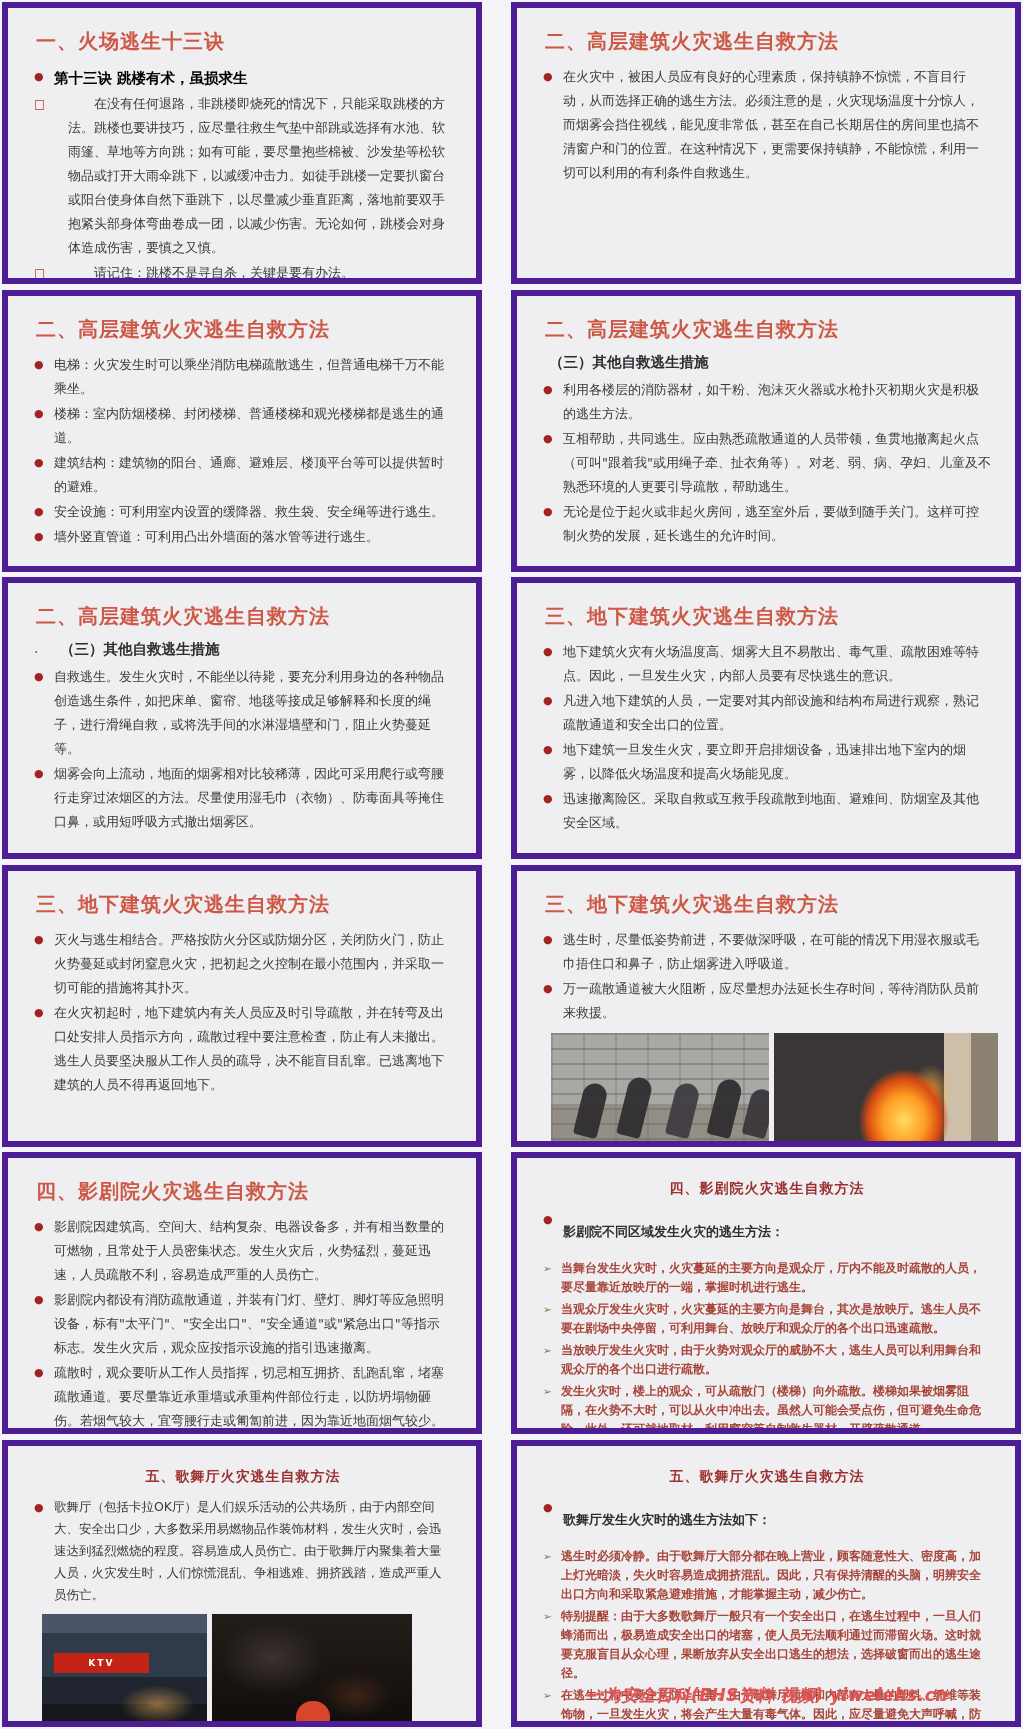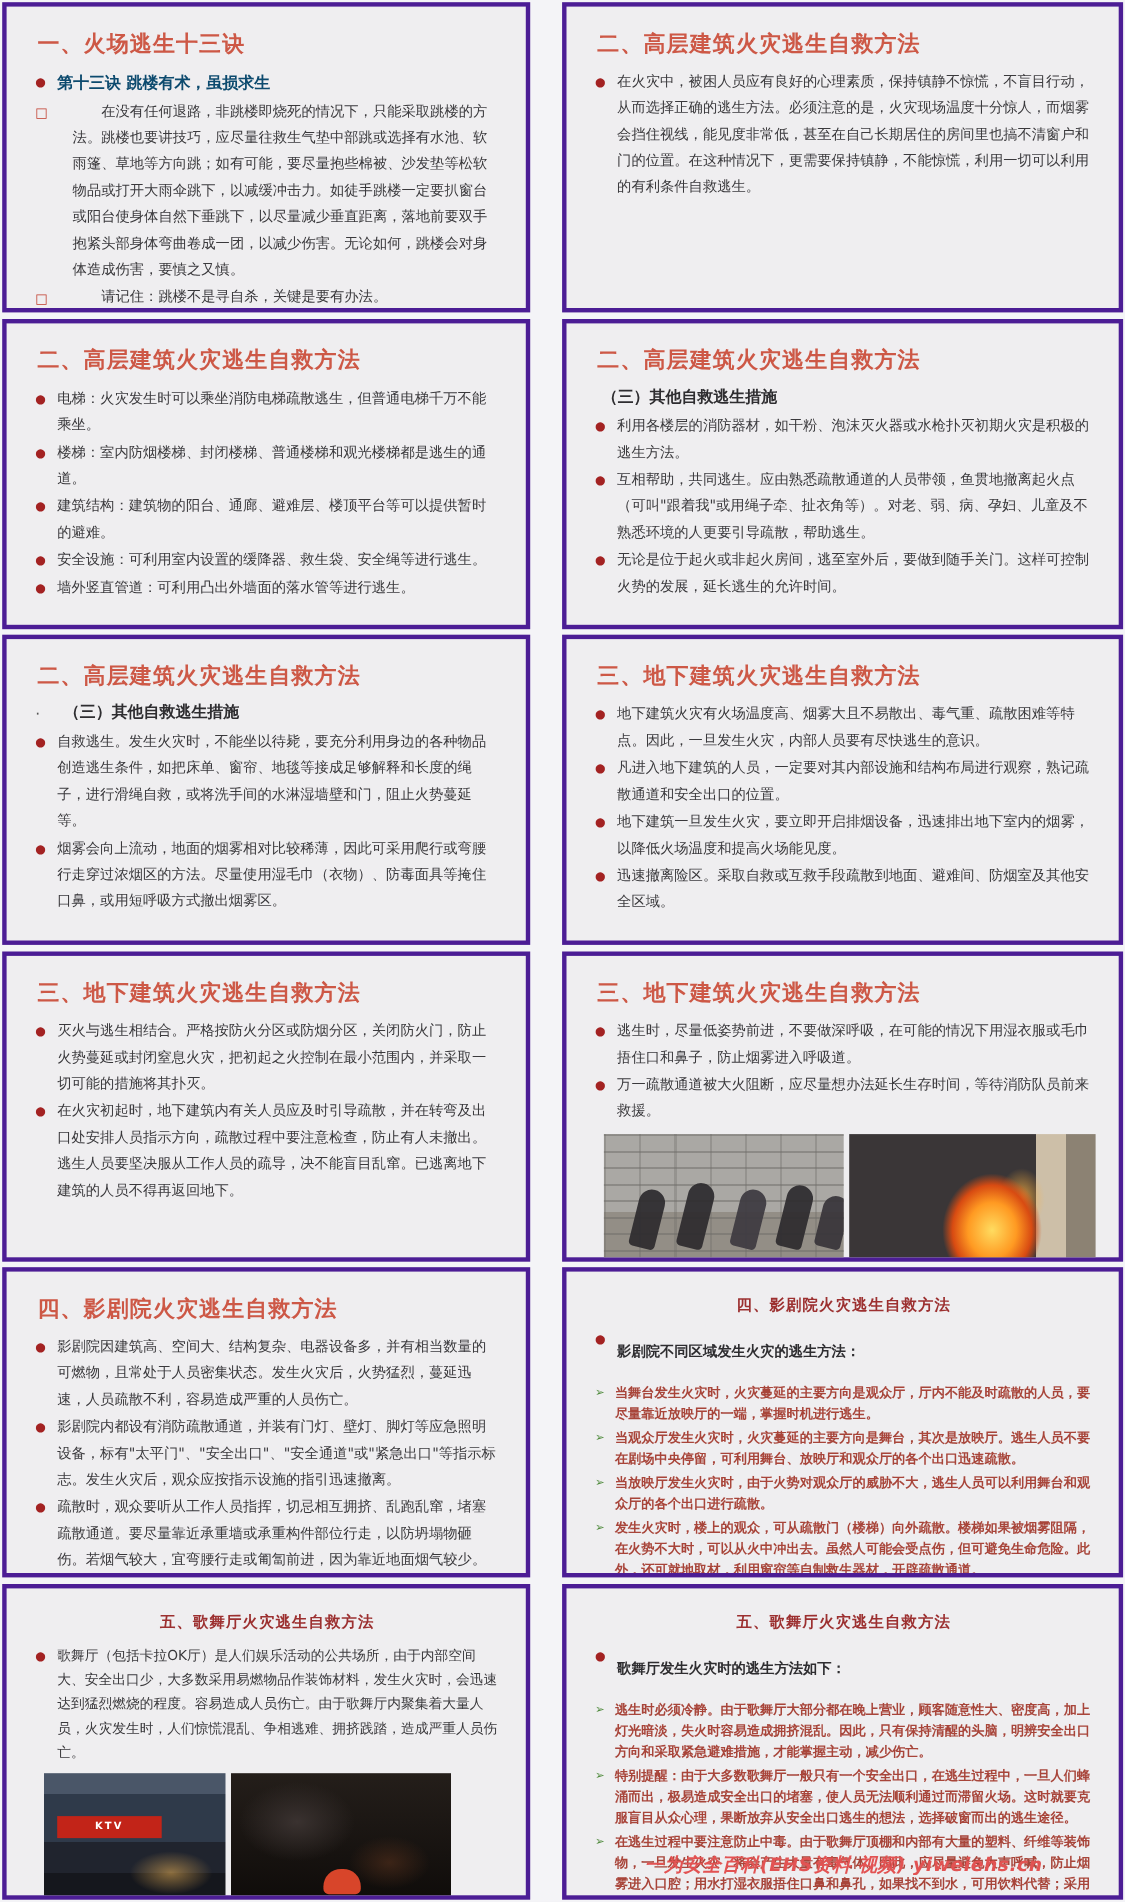--- a/index.html
+++ b/index.html
@@ -1,31 +1,31 @@
 <!DOCTYPE html>
 <html><head>
 <meta charset="utf-8">
 <style>
   html,body{margin:0;padding:0;}
   body{background:#e9e9ee;font-family:"DejaVu Sans",sans-serif;}
   .page{position:relative;width:1023px;height:1729px;background:#f4f4f7;margin:0 auto;overflow:hidden;}
-  .slide{position:absolute;background:#efeef0;border:4px solid #4c1d95;box-sizing:border-box;
+  .slide{position:absolute;background:#efeef0;border:6px solid #4c1d95;box-sizing:border-box;
          padding:12px 24px 8px 26px;overflow:hidden;}
   
   .tl{font-size:20px;font-weight:bold;color:#cd5846;margin:8px 0 10px 2px;letter-spacing:1px;}
   
   .tsm{font-size:14px;font-weight:bold;color:#9c3030;text-align:center;margin:10px 0 10px;letter-spacing:1px;}
   .sub{font-size:14.5px;font-weight:bold;color:#2e2d30;margin:2px 0 6px 6px;}
   .row{display:flex;align-items:flex-start;margin:1px 0;}
   .mk{flex:0 0 20px;}
   .dot{color:#a32222;font-size:11px;line-height:24px;}
   .tinydot{color:#555;font-size:14px;line-height:24px;flex:0 0 26px;}
   .box{color:#c03a2a;font-size:12px;line-height:24px;flex:0 0 34px;}
   .bt{font-size:13px;line-height:24px;color:#3a393c;margin:0;}
-  .hd-t{font-size:14.5px;font-weight:bold;color:#0c4a6e;line-height:26px;}
+  .hd-t{font-size:14.5px;font-weight:bold;color:#000000;line-height:26px;}
   .indent{text-indent:2em;}
   .lead-t{font-size:13px;font-weight:bold;color:#2e2d30;line-height:22px;}
   .arow{display:flex;align-items:flex-start;margin:3px 0;}
   .amk{flex:0 0 18px;color:#4e8a3c;font-size:10.5px;line-height:19px;}
   .at{font-size:12px;line-height:19px;color:#a8453a;font-weight:bold;margin:0;}
   .bt-sm{font-size:12.5px;line-height:22px;color:#3a393c;margin:0;}
   
   .photos{display:flex;gap:5px;margin:8px 0 0 8px;}
   .photo{position:relative;overflow:hidden;flex:0 0 auto;}
   .ph-escape{width:218px;height:118px;background:

